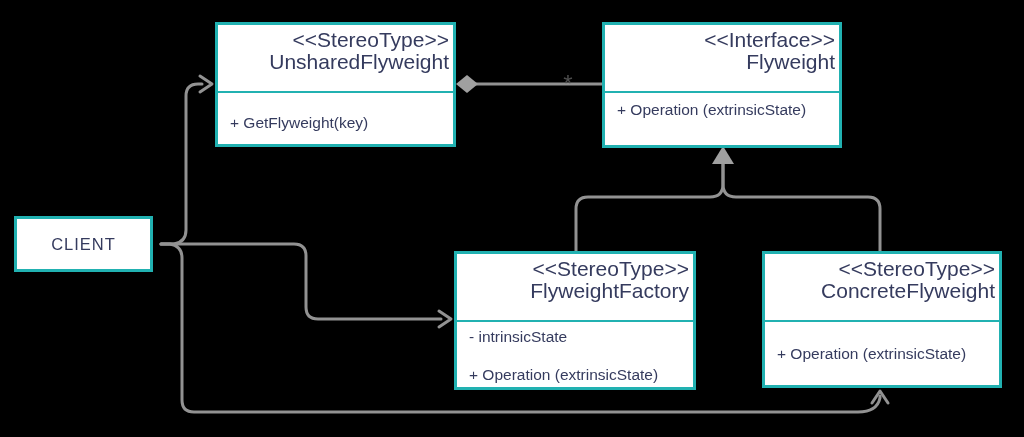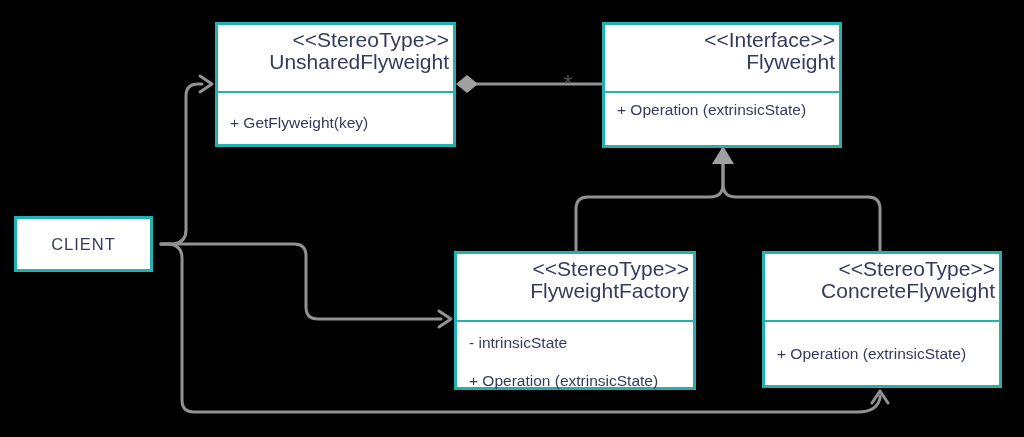--- a/index.html
+++ b/index.html
@@ -88,21 +88,21 @@
     <div class="uml-body" style="padding-top:6px;">
       <div class="member-line">+ Operation (extrinsicState)</div>
     </div>
   </div>
 
   <div class="uml-node" style="left:454px;top:251px;width:242px;height:139px;">
     <div class="uml-header">
       <div>&lt;&lt;StereoType&gt;&gt;</div>
       <div>FlyweightFactory</div>
     </div>
-    <div class="uml-body" style="padding-top:10px;">
+    <div class="uml-body" style="padding-top:4px;">
       <div class="member-line">- intrinsicState</div>
       <div class="member-line" style="margin-top:16px;">+ Operation (extrinsicState)</div>
     </div>
   </div>
 
   <div class="uml-node" style="left:762px;top:251px;width:240px;height:137px;">
     <div class="uml-header">
       <div>&lt;&lt;StereoType&gt;&gt;</div>
       <div>ConcreteFlyweight</div>
     </div>

